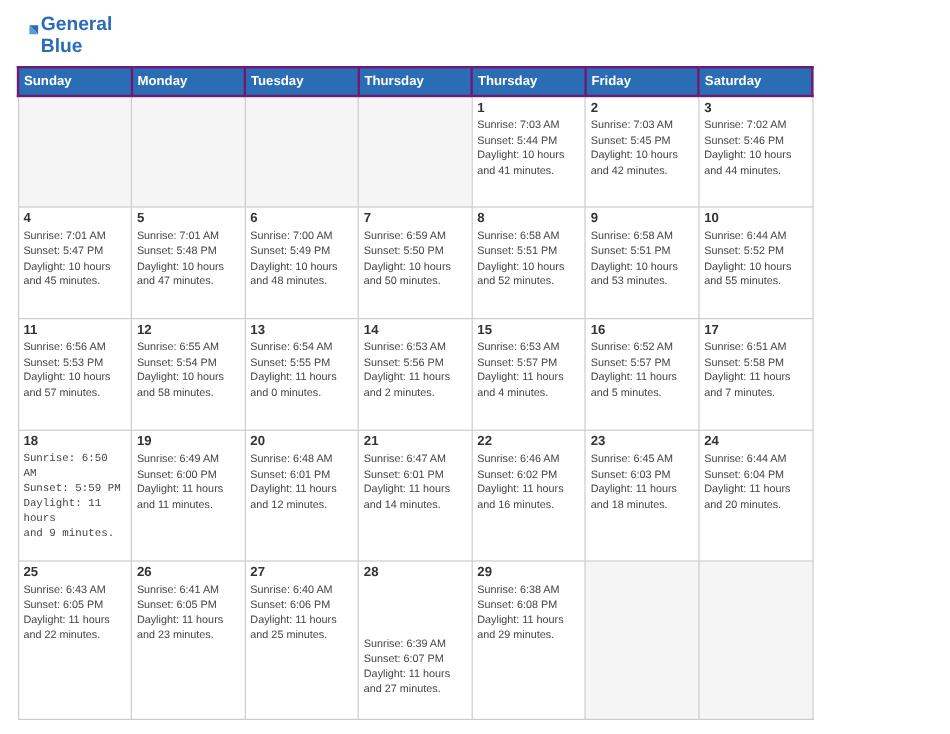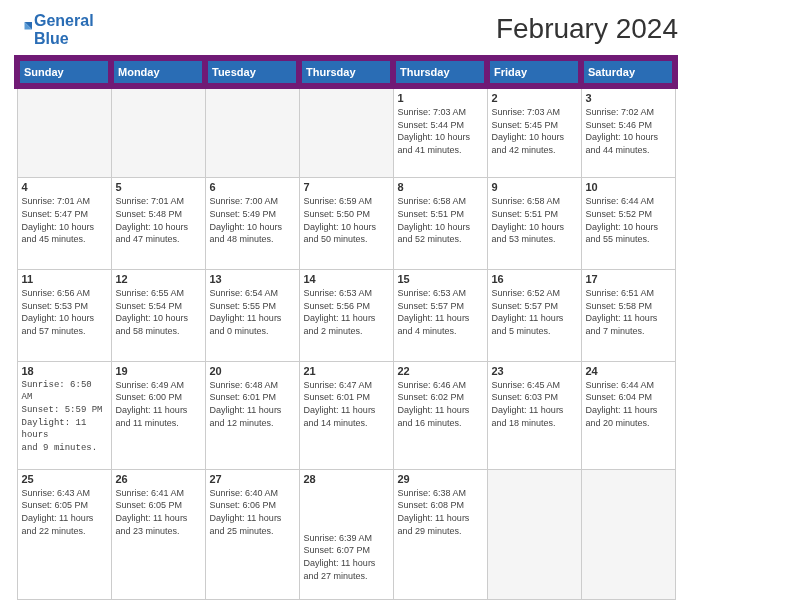--- a/index.html
+++ b/index.html
@@ -61,21 +61,21 @@
       width: 100%;
       table-layout: fixed;
     }
     .calendar th {
       background-color: #2a6db5;
       color: #fff;
       font-size: 11px;
       font-weight: bold;
       padding: 5px 4px;
       text-align: left;
-      border: 6px solid #701a75;
+      border: 2px solid #701a75;
     }
     .calendar td {
       border: 1px solid #ccc;
       vertical-align: top;
       padding: 3px 4px;
       font-size: 9.5px;
       color: #333;
       background: #fff;
       height: 82px;
     }
@@ -109,21 +109,20 @@
           <polygon points="14,4 24,4 24,14" fill="#2a6db5"></polygon>
           <polygon points="14,4 24,14 14,14" fill="#5b9bd5"></polygon>
         </svg>
       </div>
       <div>
         <div class="logo-text"><span>General</span></div>
         <div class="logo-text" style="color:#2a6db5;">Blue</div>
       </div>
     </div>
     <div class="title-block">
-      <div class="main-title">February 2024</div>
     </div>
   </div>
 
   <table class="calendar">
     <thead>
       <tr id="header-row">
           <th>Sunday</th>
           <th>Monday</th>
           <th>Tuesday</th>
           <th>Thursday</th>

